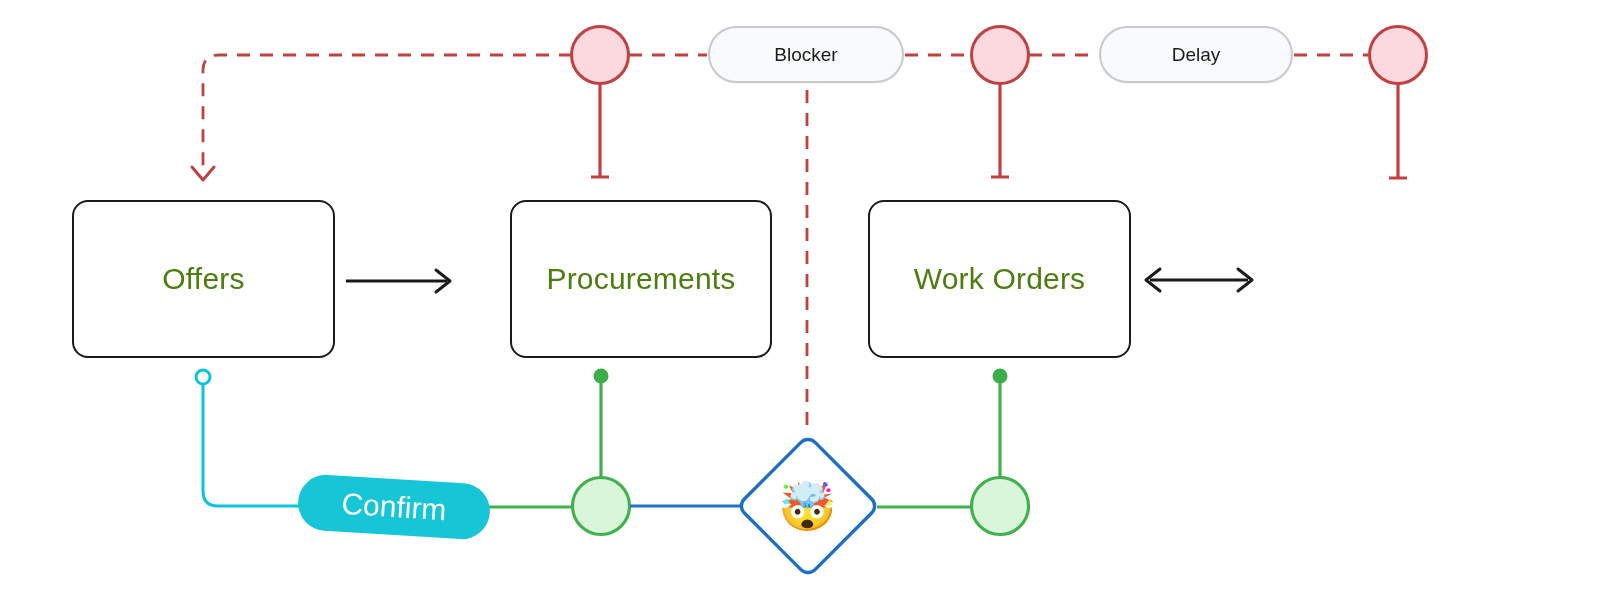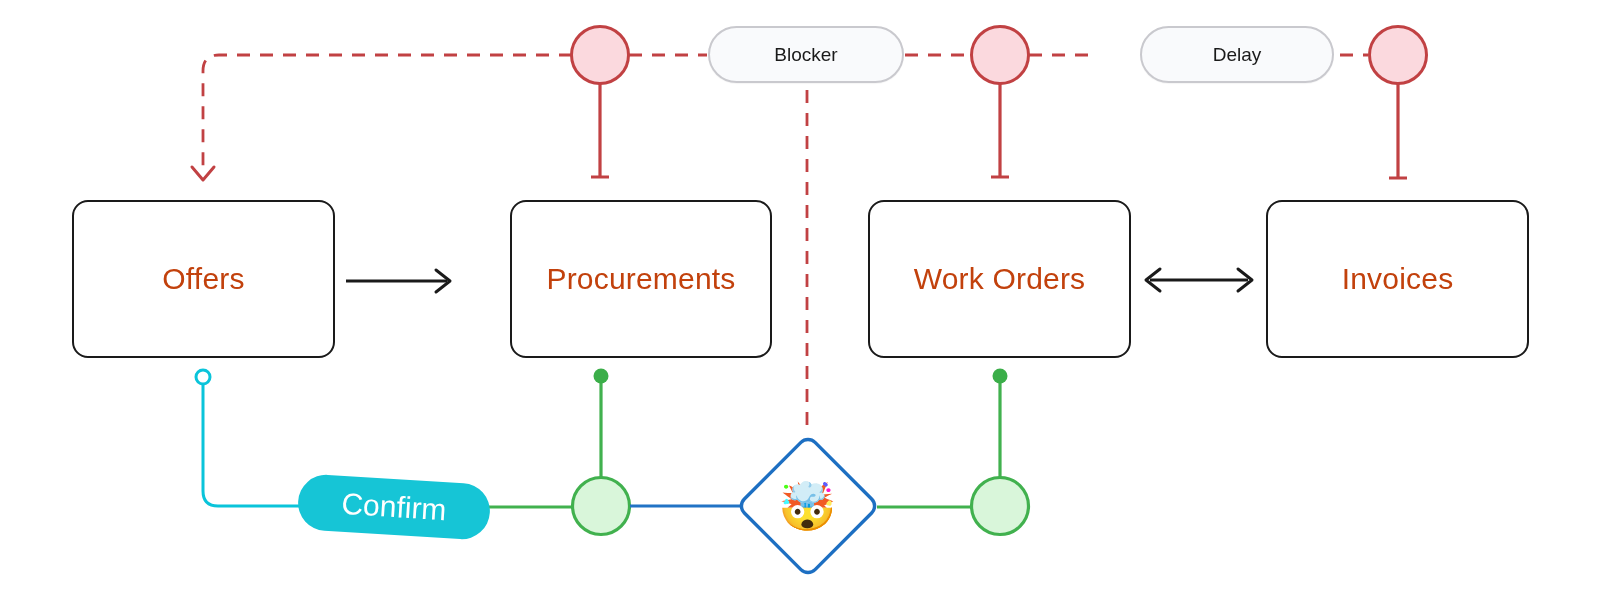--- a/index.html
+++ b/index.html
@@ -5,35 +5,35 @@
   html,body{margin:0;padding:0;background:#fff;}
   .canvas{
     position:relative;width:1601px;height:604px;background:#ffffff;
     font-family:"Liberation Sans", sans-serif;overflow:hidden;
   }
   .layer{position:absolute;left:0;top:0;}
   .node{
     position:absolute;top:200px;height:158px;box-sizing:border-box;
     border:2.5px solid #1a1a1a;border-radius:16px;background:#ffffff;
     display:flex;align-items:center;justify-content:center;
-    font-size:30px;color:#c2410c;letter-spacing:0.2px;
+    font-size:30px;color:#4d7c0f;letter-spacing:0.2px;
   }
   .node-offers{left:72px;width:263px;}
   .node-procurements{left:470px;width:262px;margin-left:40px;}
   .node-work-orders{left:868px;width:263px;}
   .node-invoices{left:1266px;width:263px;}
   .issue-pill{
     position:absolute;top:26px;height:57px;box-sizing:border-box;
     border:2px solid #c9c9ce;border-radius:29px;background:#f9fafc;
     display:flex;align-items:center;justify-content:center;
     font-size:19px;color:#1a1a1a;
     box-shadow:0 1px 1px rgba(0,0,0,0.04);
   }
   .pill-blocker{left:708px;width:196px;}
-  .pill-delay{left:1140px;width:194px;}
+  .pill-delay{left:1099px;width:194px;}
   .confirm-pill{
     position:absolute;left:298px;top:479px;width:192px;height:56px;
     border-radius:28px;background:#16c5d6;color:#ffffff;
     display:flex;align-items:center;justify-content:center;
     font-size:30px;transform:rotate(3.5deg);
   }
   .diamond-emoji{
     position:absolute;left:778px;top:481px;width:60px;height:52px;
     font-size:47px;line-height:52px;text-align:center;user-select:none;
   }
@@ -93,23 +93,20 @@
 
   <div class="node node-offers">
     <span>Offers</span>
   </div>
   <div class="node node-procurements">
     <span>Procurements</span>
   </div>
   <div class="node node-work-orders">
     <span>Work Orders</span>
   </div>
-  <div class="node node-invoices">
-    <span>Invoices</span>
-  </div>
 
   <div class="issue-pill pill-blocker">
     <span>Blocker</span>
   </div>
   <div class="issue-pill pill-delay">
     <span>Delay</span>
   </div>
 
   <div class="confirm-pill">
     <span>Confirm</span>

